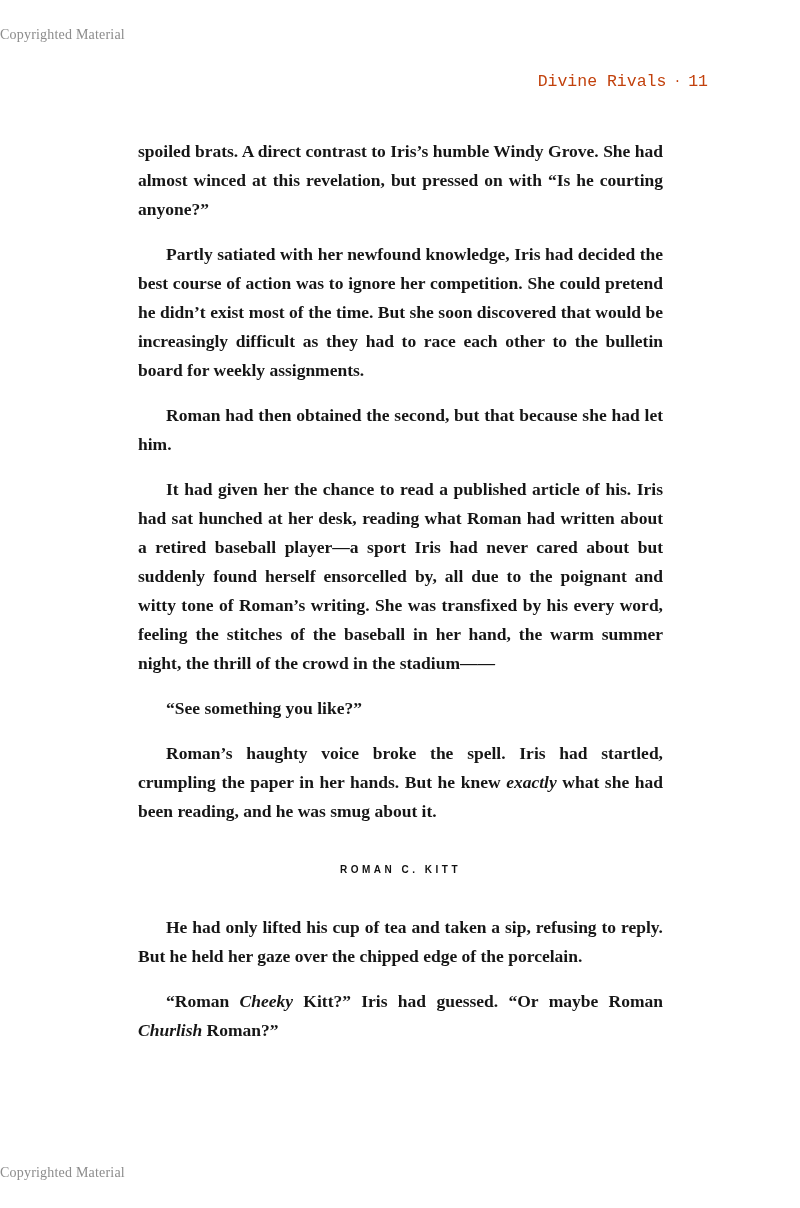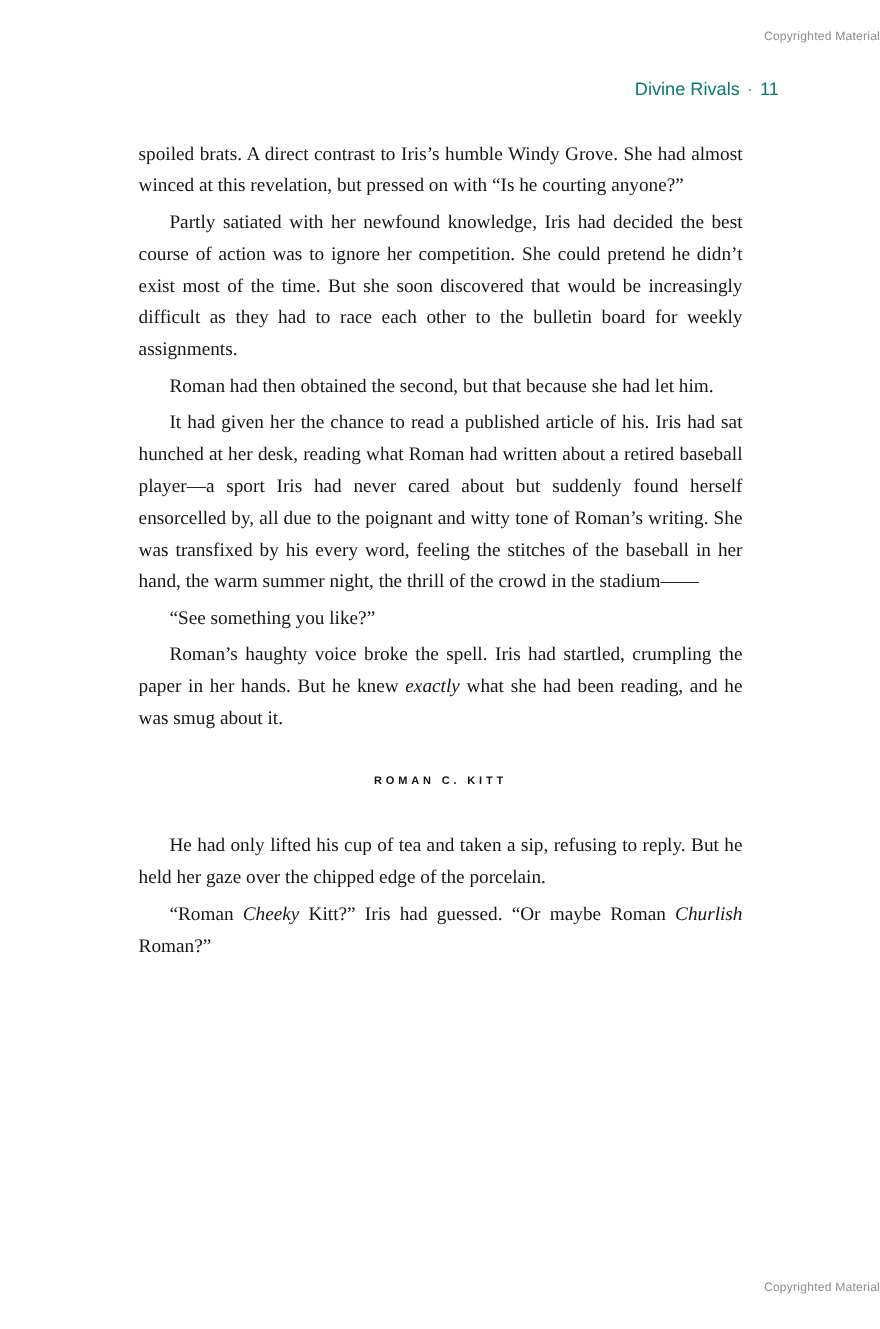--- a/index.html
+++ b/index.html
@@ -8,53 +8,53 @@
     width: 800px;
     height: 1208px;
     background: #ffffff;
     overflow: hidden;
     font-family: "Liberation Serif", serif;
   }
   .copyright {
     position: absolute;
     left: 0;
     width: 100%;
-    text-align: right;
+    text-align: left;
     color: #8c8c8c;
-    font-family: Liberation Sans, sans-serif;
-    font-size: 11px;
+    font-family: Liberation Serif, serif;
+    font-size: 14px;
     letter-spacing: 0.2px;
   }
   .copyright.top { top: 27px; }
   .copyright.bottom { top: 1165px; }
   .running-header {
     position: absolute;
     top: 72px;
     right: 92px;
     font-size: 16.5px;
-    color: #0f766e;
-    font-family: Liberation Sans, sans-serif;
+    color: #c2410c;
+    font-family: Liberation Mono, monospace;
   }
   .running-header .sep {
     display: inline-block;
     margin: 0 7px;
     font-size: 13px;
     vertical-align: 1px;
   }
   .body-text {
     position: absolute;
     top: 121px;
     left: 122px;
     width: 557px;
     font-size: 17.5px;
     line-height: 29px;
     color: #161616;
     text-align: justify;
   }
-  .para { margin: 4px; padding: 0; }
+  .para { margin: 16px; padding: 0; font-weight: bold; }
   .para.indent { text-indent: 28px; }
   .italic { font-style: italic; }
   .section-heading {
     text-align: center;
     text-indent: 0;
     font-family: "Liberation Sans", sans-serif;
     font-weight: bold;
     font-size: 10px;
     letter-spacing: 3.5px;
     color: #111111;

